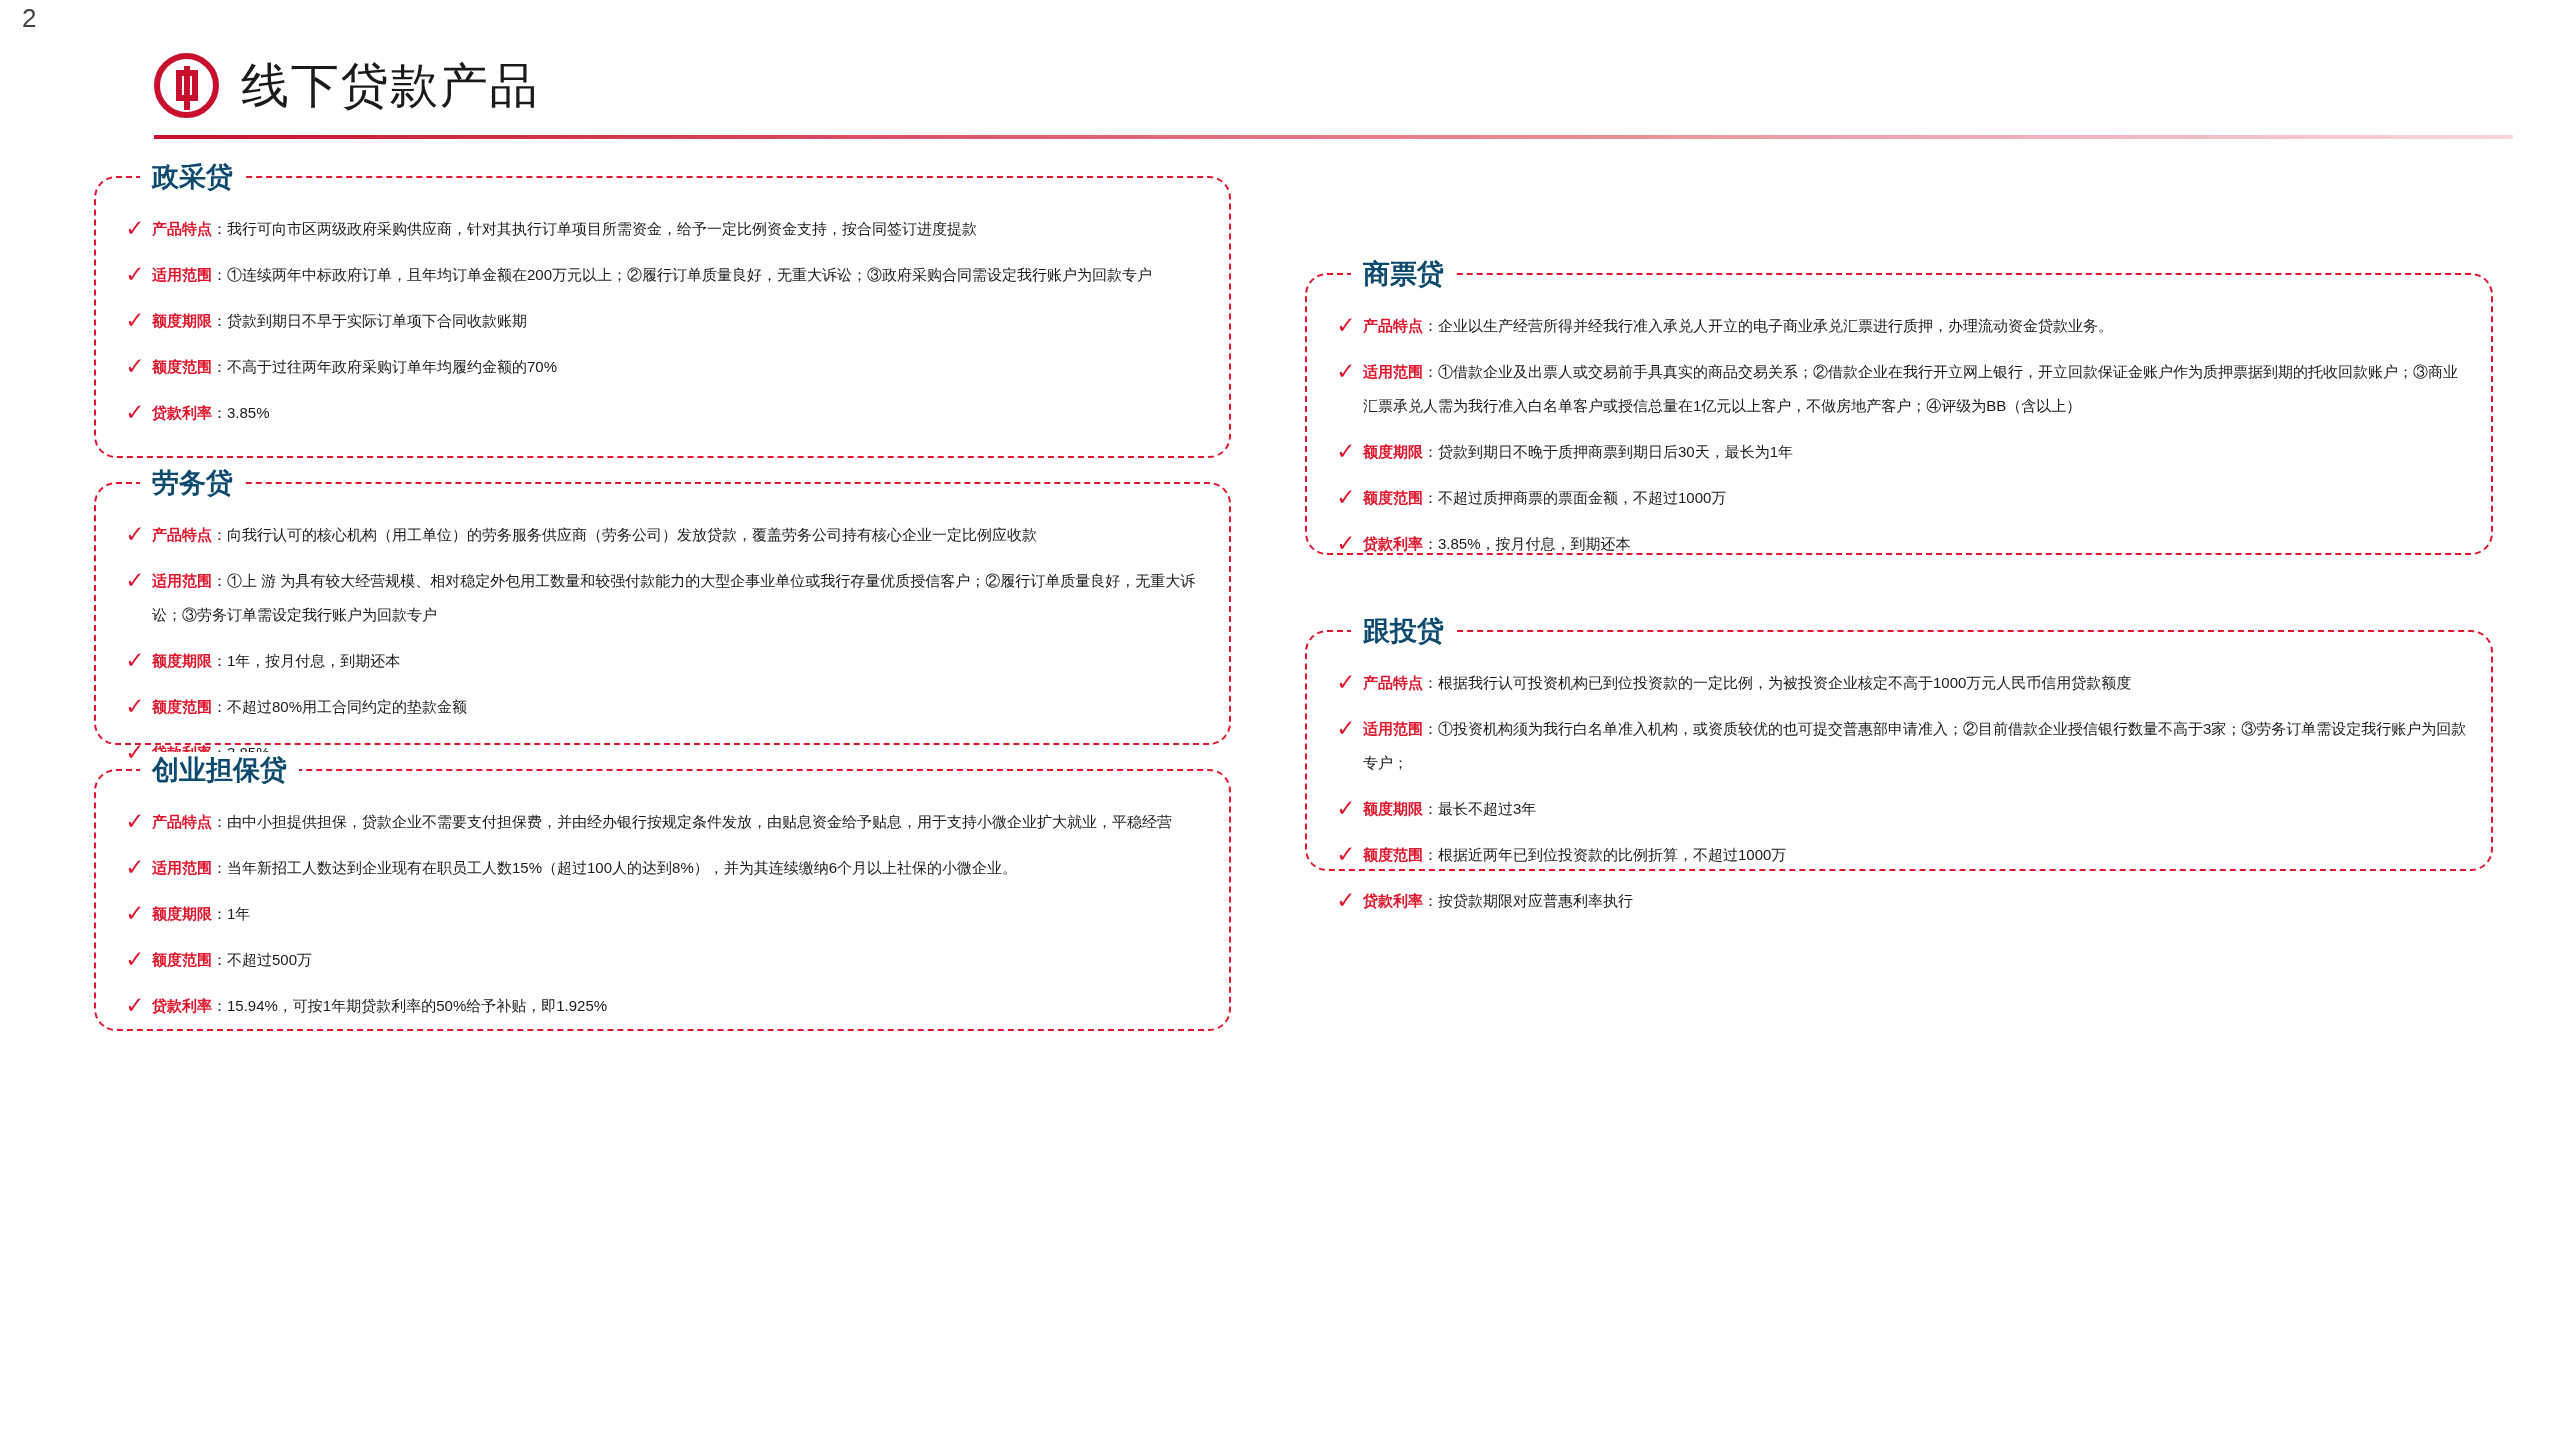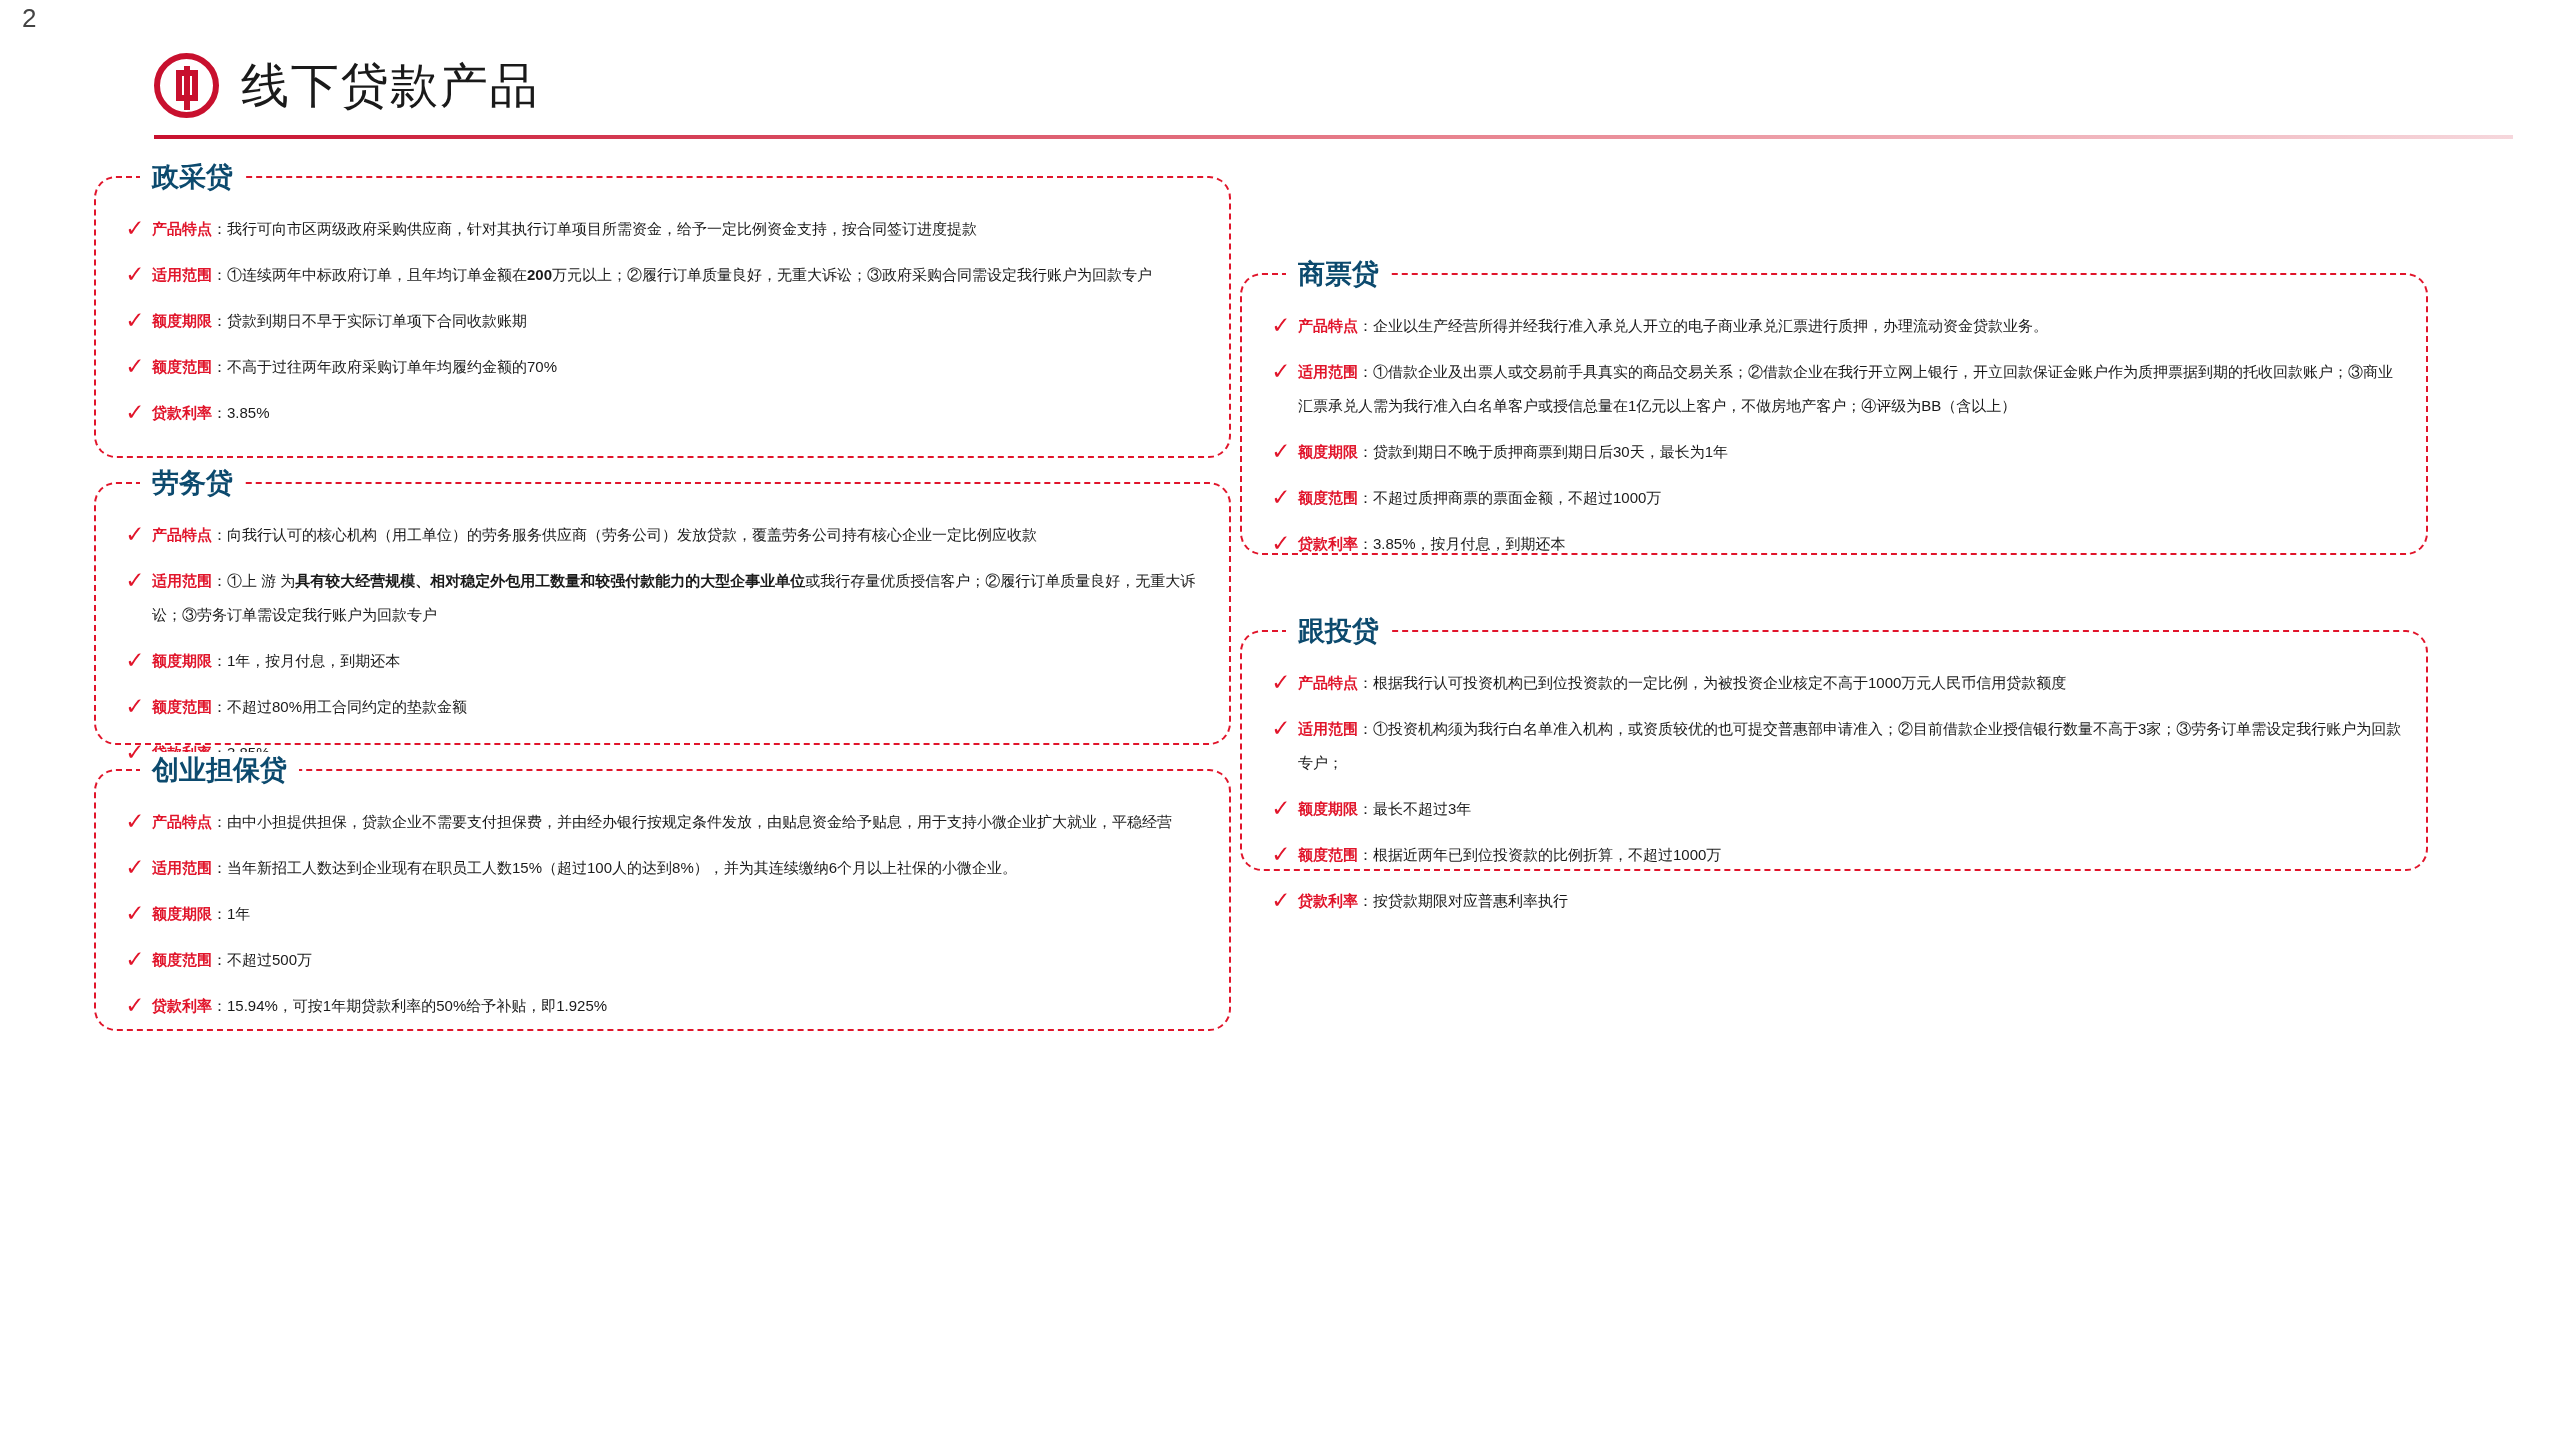--- a/index.html
+++ b/index.html
@@ -75,21 +75,21 @@
   }
 
   .col-left {
     position: absolute;
     left: 94px;
     top: 176px;
     width: 1137px;
   }
   .col-right {
     position: absolute;
-    left: 1240px;
+    left: 1305px;
     top: 273px;
     width: 1188px;
   }
 
   .card {
     position: relative;
     border: 2.6px dashed #e1152b;
     border-radius: 22px;
     padding: 34px 22px 22px 22px;
     margin-bottom: 24px;
@@ -124,21 +124,21 @@
   .row-body {
     flex: 1 1 auto;
     font-size: 15px;
     line-height: 34px;
     color: #1a1a1a;
   }
   .lbl {
     color: #e1152b;
     font-weight: bold;
   }
-  .b { font-weight: bold; }
+  .b { font-weight: normal; }
 
   .card-zcd { height: 282px; }
   .card-lwd { height: 263px; }
   .card-cydbd { height: 262px; }
   .card-spd { height: 282px; }
   .card-gtd { height: 241px; }
 </style>
 </head>
 <body>
 

